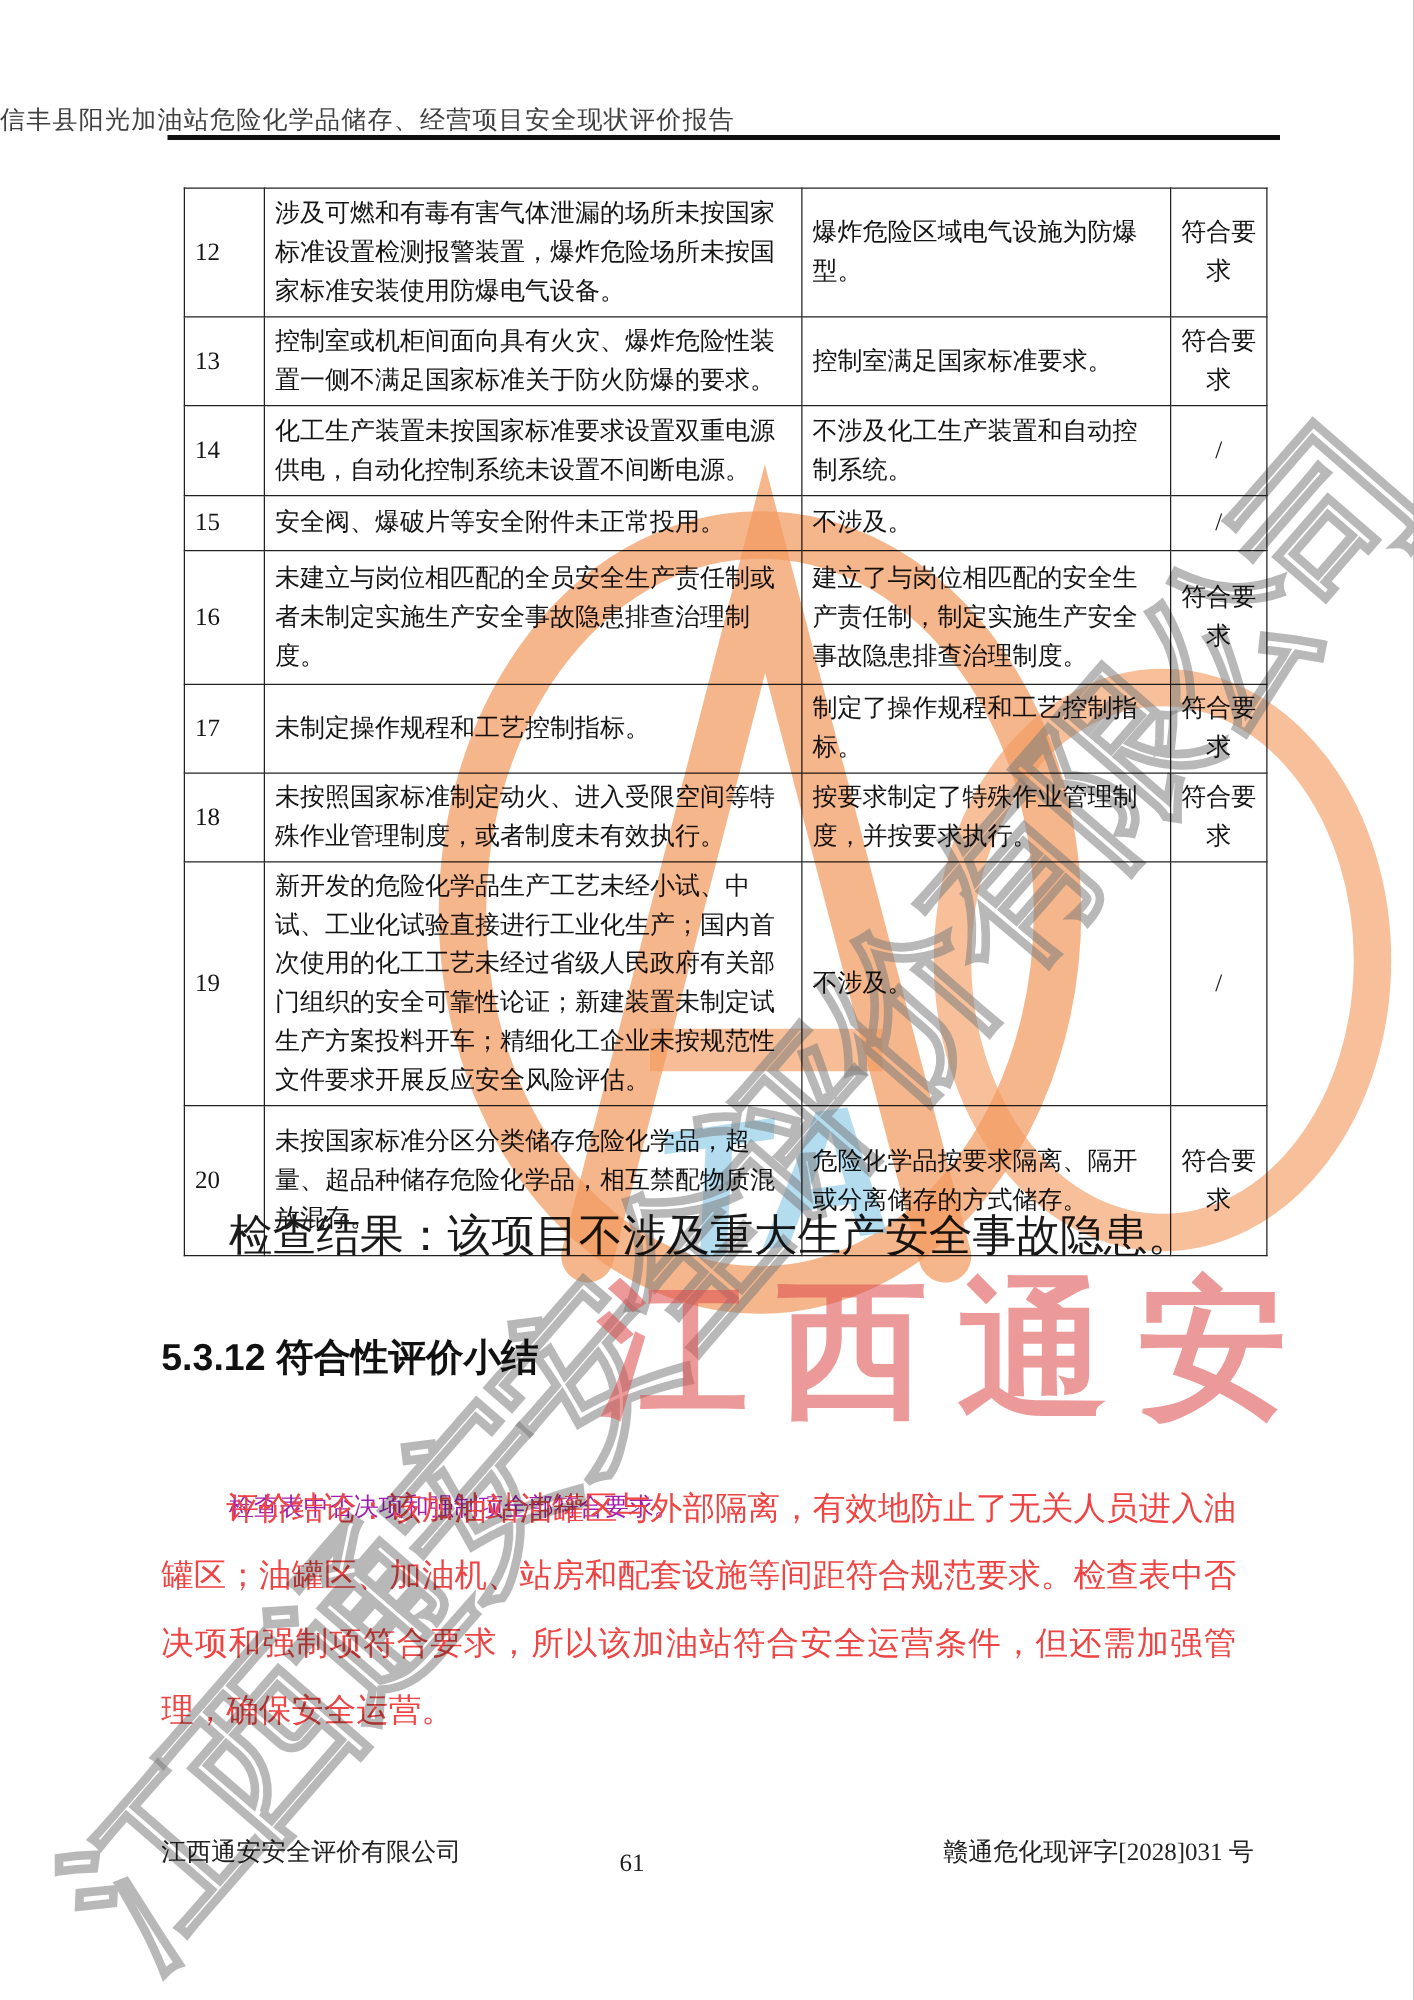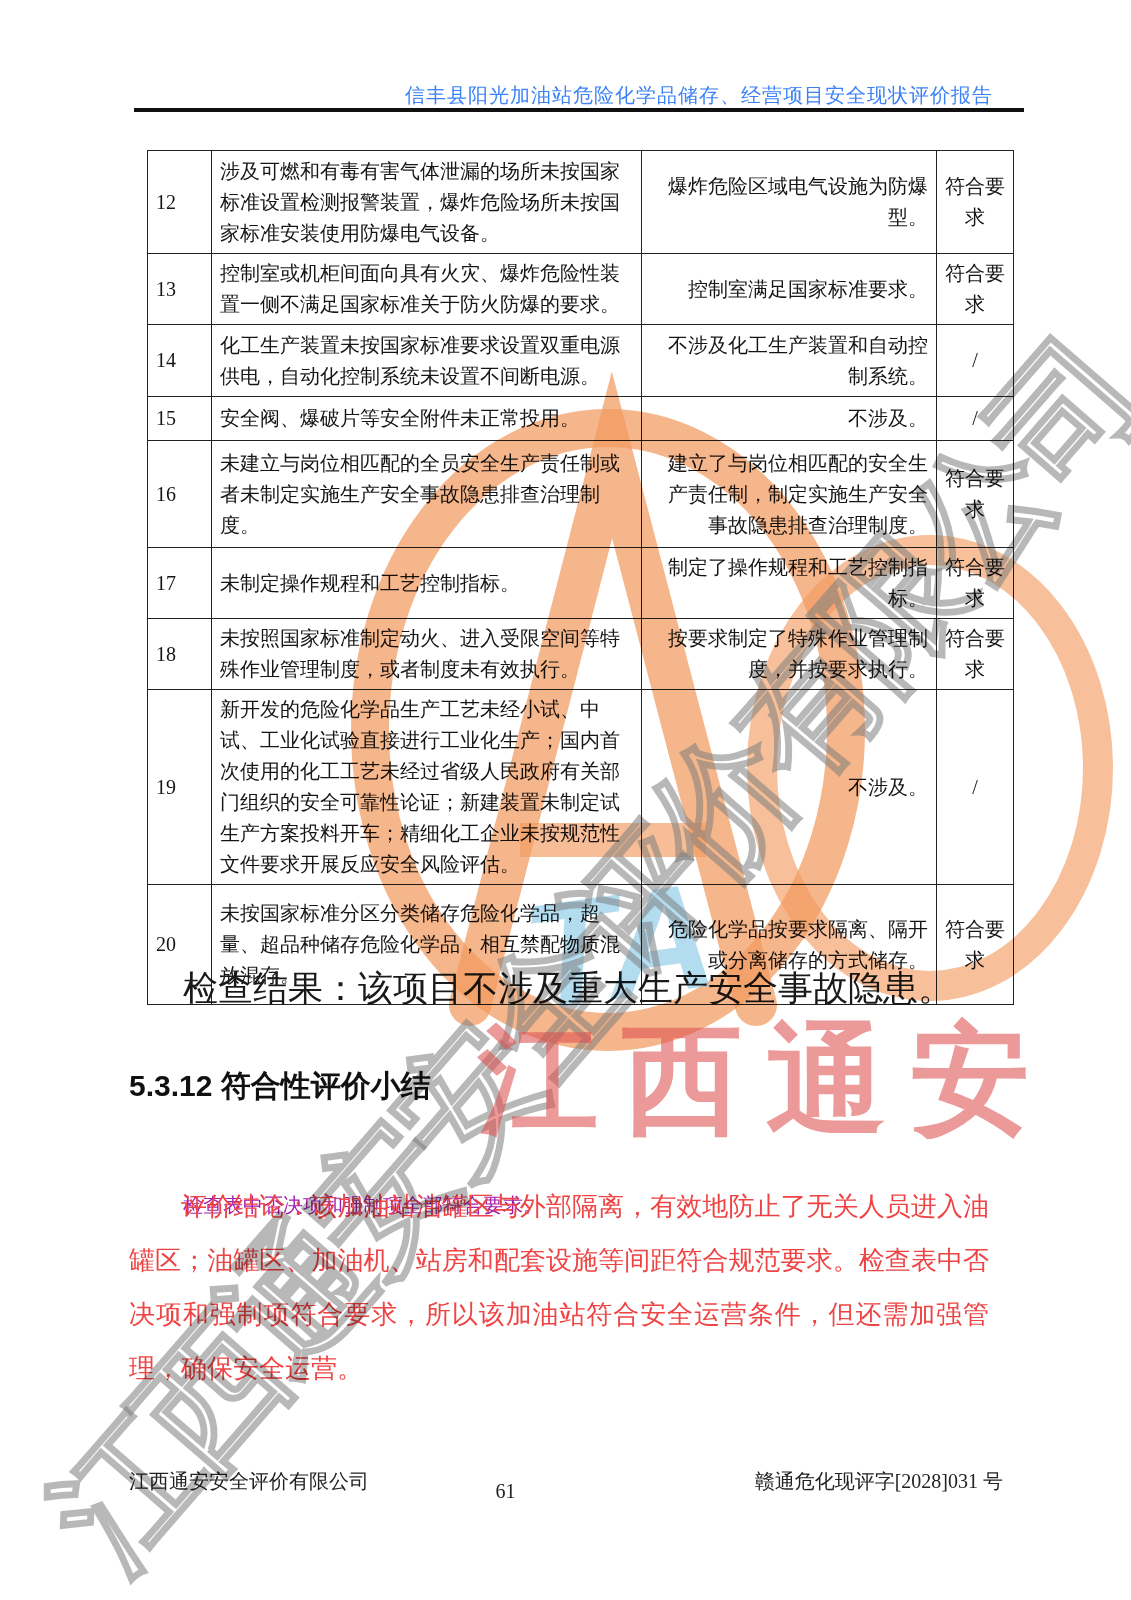--- a/index.html
+++ b/index.html
@@ -5,40 +5,40 @@
   html,body{margin:0;padding:0;background:#888;}
   .page{
     position:relative; width:1131px; height:1600px; margin:0 auto;
     background:#ffffff; overflow:hidden;
     font-family:"Liberation Serif","DejaVu Serif",serif;
     color:#1c1c1c;
   }
   
   .header-title{
     position:absolute; left:0; top:82px; width:993px;
-    text-align:right; font-size:20px; letter-spacing:1px; color:#3b82f6;
+    text-align:left; font-size:20px; letter-spacing:1px; color:#404040;
   }
   .header-rule{
     position:absolute; left:134px; top:108px; width:890px; height:4px;
     background:#101010;
   }
   
   table.checklist{
     position:absolute; left:147px; top:150px; width:866px;
     border-collapse:collapse; table-layout:fixed;
   }
   table.checklist td{
     border:1.5px solid #222;
     font-size:20px; line-height:31px; color:#151515;
     padding:4px 8px; vertical-align:middle;
     word-break:break-all; overflow:hidden;
   }
   td.cell-no{ text-align:left; font-size:19px; padding:0 2px;}
   td.cell-item{ text-align:left;}
-  td.cell-finding{ text-align:right;}
+  td.cell-finding{ text-align:left;}
   td.cell-result{ text-align:center; padding:0 10px;}
   
   .check-result{
     position:absolute; left:183px; top:965px; font-size:35px; color:#1a1a1a;
     white-space:nowrap;
   }
   .section-heading{
     position:absolute; left:129px; top:1066px; margin:0;
     font-family:"Liberation Sans","DejaVu Sans",sans-serif;
     font-size:30px; font-weight:bold; color:#111; white-space:nowrap;

